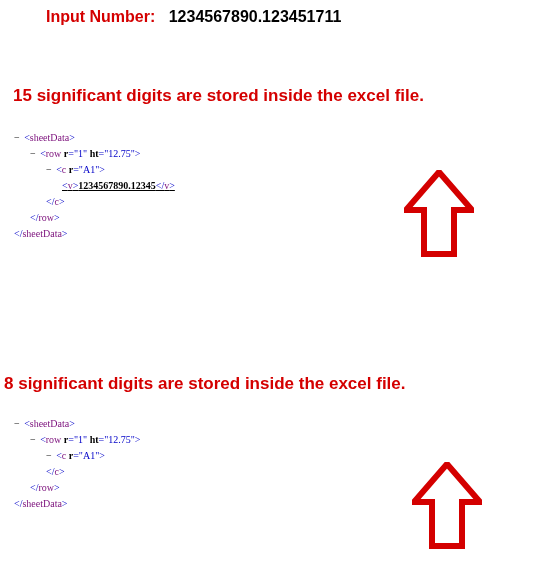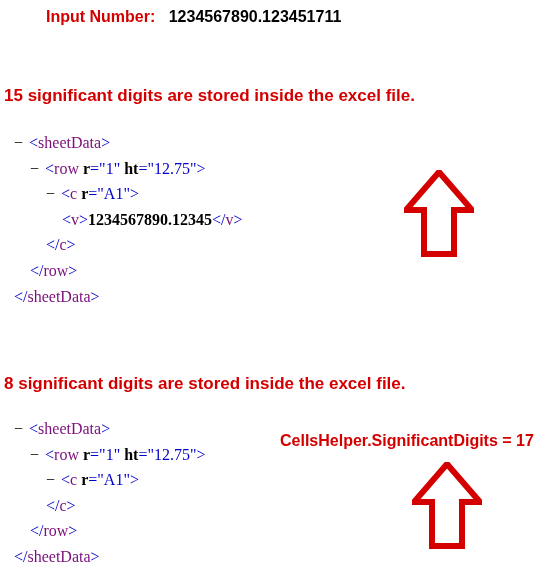--- a/index.html
+++ b/index.html
@@ -26,45 +26,45 @@
   .input-label { color: #d40000; }
   .input-value { color: #000000; }
 
   .section-header {
     position: absolute;
     left: 4px;
     font-size: 17px;
     font-weight: bold;
     color: #d40000;
   }
-  .hdr15 { top: 86px; }
+  .hdr15 { top: 86px; margin-left: 9px; }
   .hdr17 { top: 374px; }
 
   .xml-block {
     position: absolute;
     left: 14px;
     font-family: "Times New Roman", Times, serif;
-    font-size: 16px;
+    font-size: 10px;
     line-height: 1.6;
     color: #000;
     width: 260px;
   }
   .xml15 { top: 130px; }
   .xml17 { top: 416px; }
 
   .caret { color: #000; font-weight: normal; margin-right: 2px; }
   .punct { color: #0000c8; }
   .tag   { color: #7b0f7b; }
   .attr  { color: #000000; font-weight: bold; }
   .val   { color: #0000c8; }
   .txt   { color: #000000; font-weight: bold; }
 
   .ind1 { padding-left: 16px; }
   .ind2 { padding-left: 32px; }
-  .ind3 { padding-left: 48px; }
+  .ind3 { padding-left: 48px; text-decoration: underline; }
 
   .annotation {
     position: absolute;
     font-family: Arial, sans-serif;
     color: #d40000;
     font-weight: bold;
     font-size: 16px;
     white-space: nowrap;
   }
   .anno15 { left: 266px; top: 140px; }
@@ -144,21 +144,20 @@
       <span class="punct">&lt;/</span><span class="tag">c</span><span class="punct">&gt;</span>
     </div>
     <div class="ind1">
       <span class="punct">&lt;/</span><span class="tag">row</span><span class="punct">&gt;</span>
     </div>
     <div>
       <span class="punct">&lt;/</span><span class="tag">sheetData</span><span class="punct">&gt;</span>
     </div>
   </div>
 
-  <div class="annotation anno17">CellsHelper.SignificantDigits = 17</div>
 
   <div class="arrow arrow17">
     <svg width="70" height="90" viewBox="0 0 70 90">
       <path d="M35 2 L68 40 L50 40 L50 84 L20 84 L20 40 L2 40 Z" fill="#ffffff" stroke="#d40000" stroke-width="6" stroke-linejoin="miter"></path>
     </svg>
   </div>
 
 </div>
 
 </body></html>

